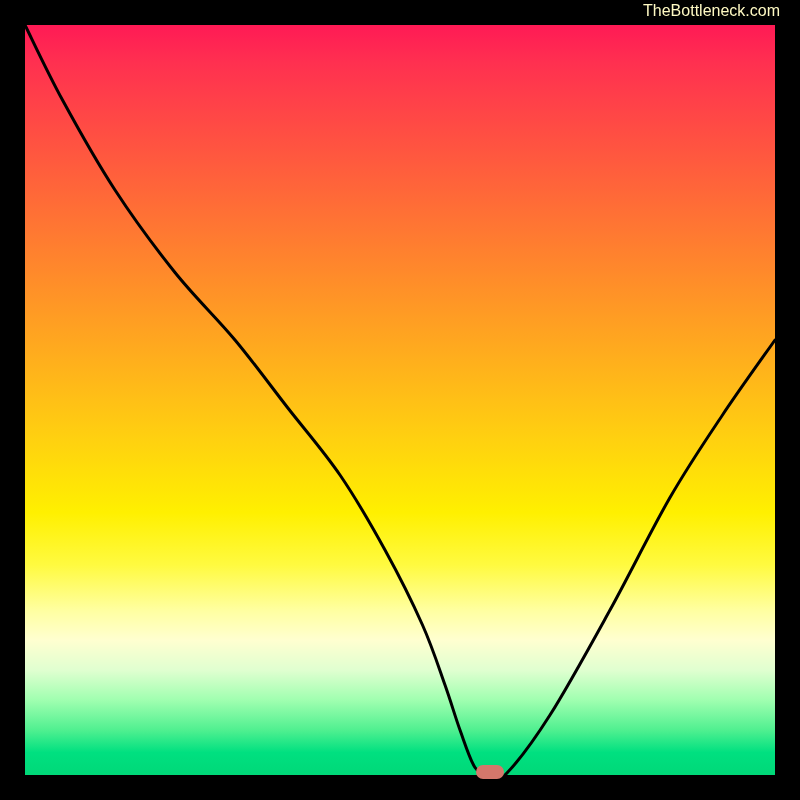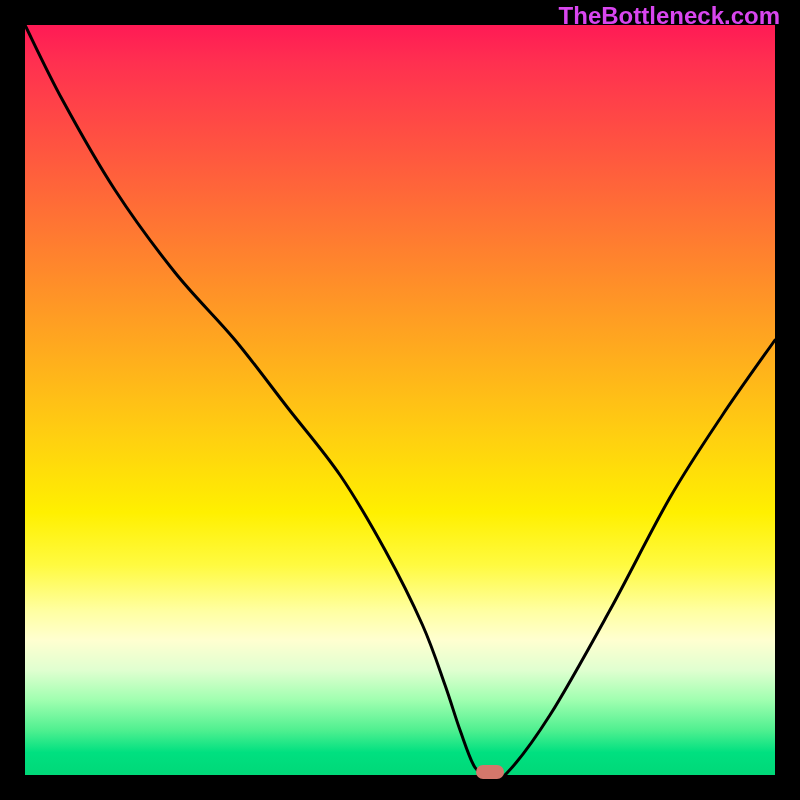--- a/index.html
+++ b/index.html
@@ -8,23 +8,23 @@
     width: 800px;
     height: 800px;
     background: #000;
     position: relative;
     font-family: Arial, sans-serif;
   }
   .watermark {
     position: absolute;
     top: 2px;
     right: 20px;
-    color: #d946ef;
-    font-size: 24px;
-    font-weight: bold;
+    color: #fef9c3;
+    font-size: 16px;
+    font-weight: normal;
     z-index: 10;
   }
   .plot-area {
     position: absolute;
     left: 25px;
     top: 25px;
     width: 750px;
     height: 750px;
     background: linear-gradient(to bottom,
       #ff1a55 0%,

